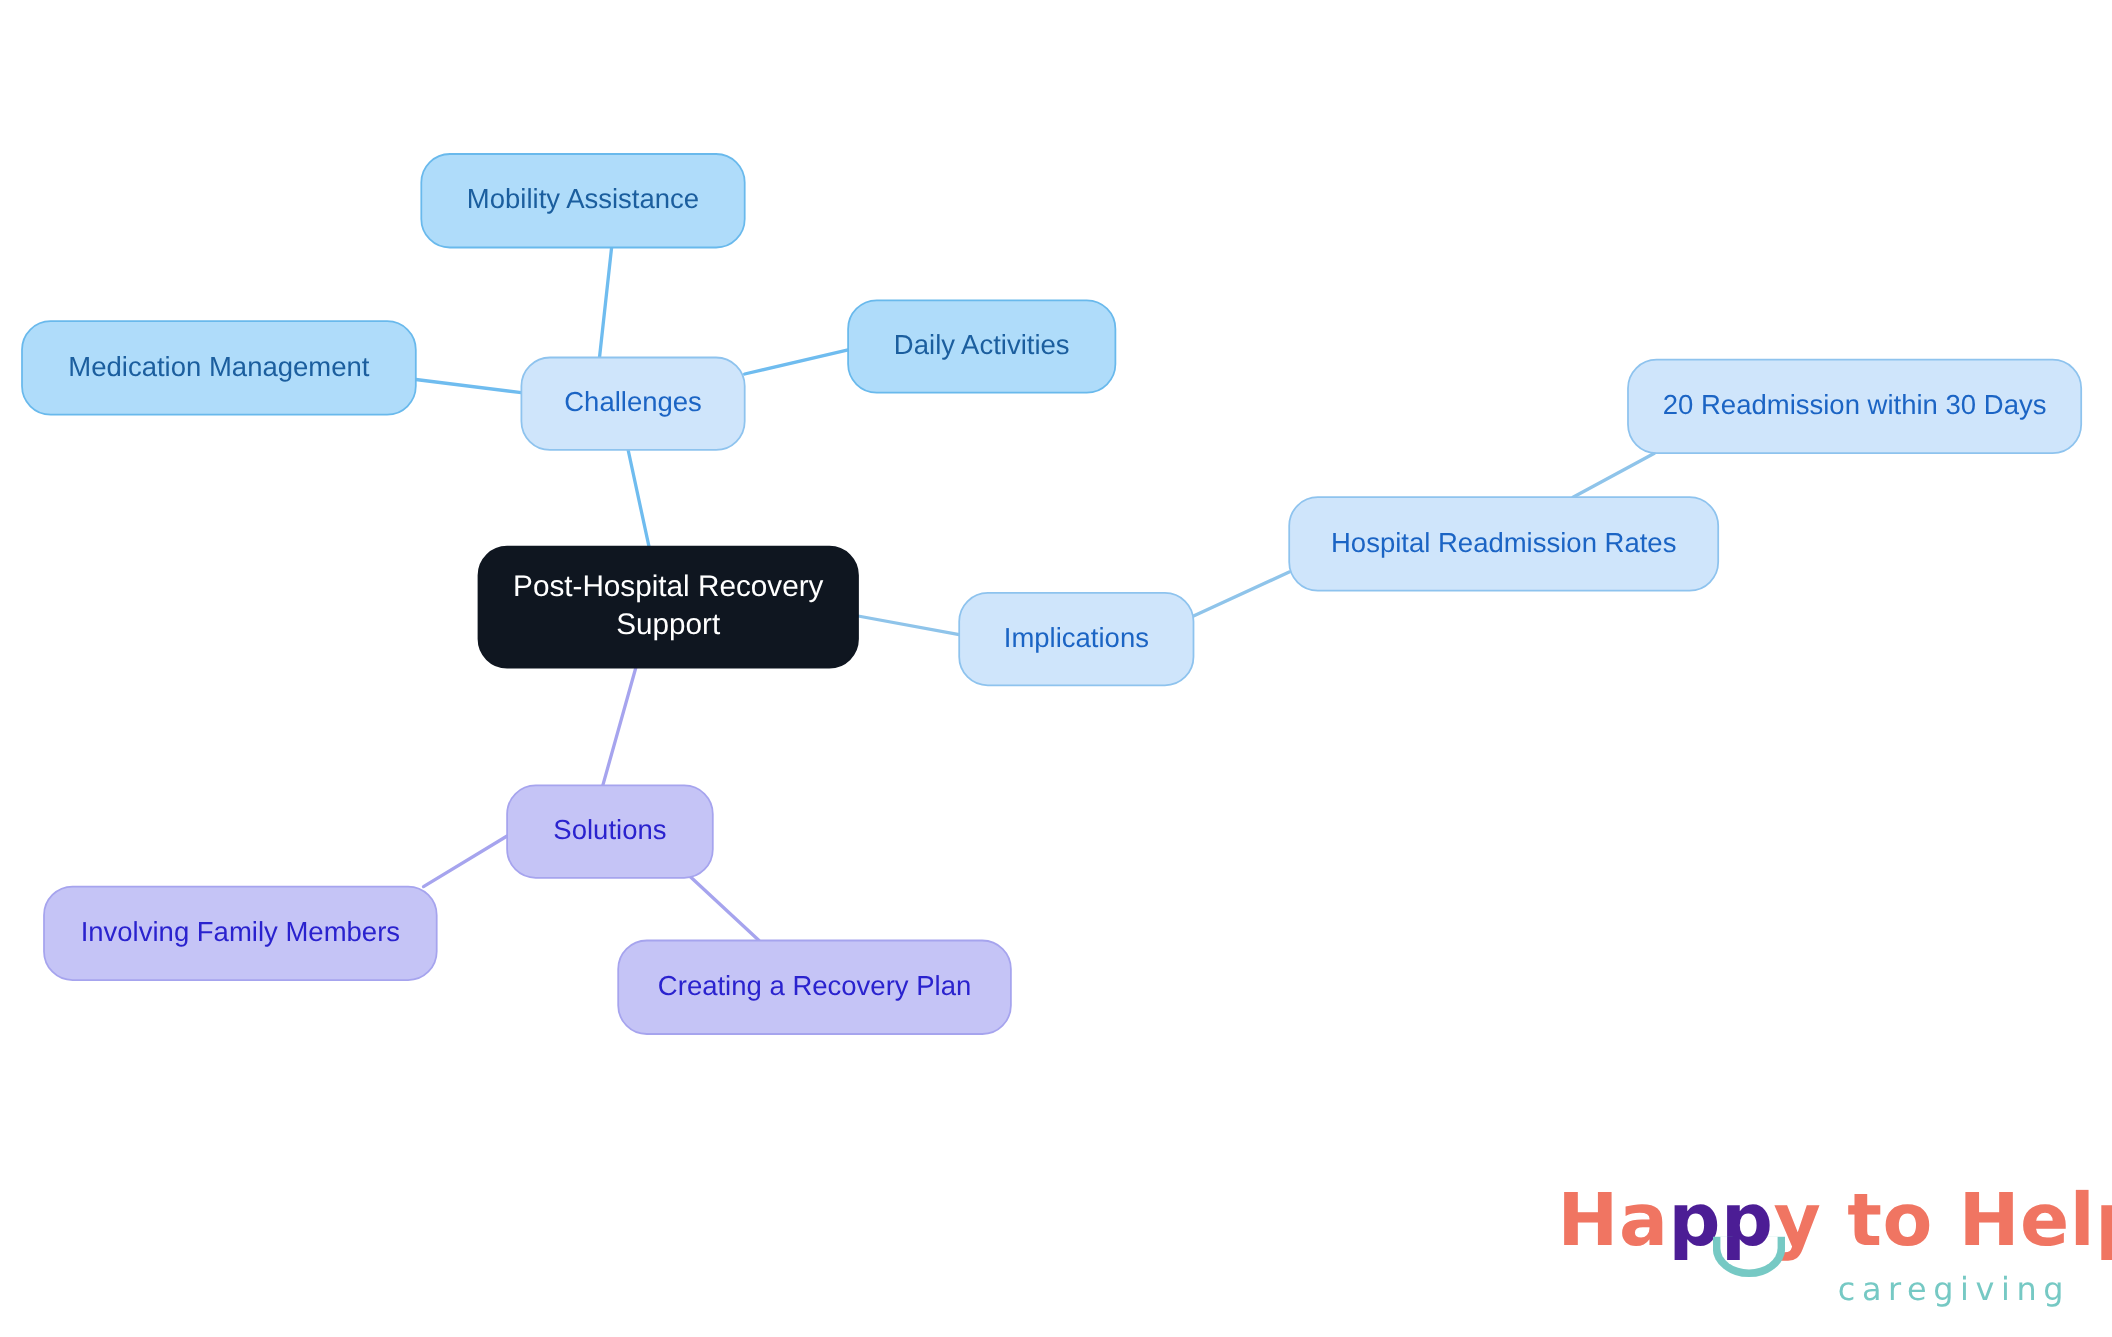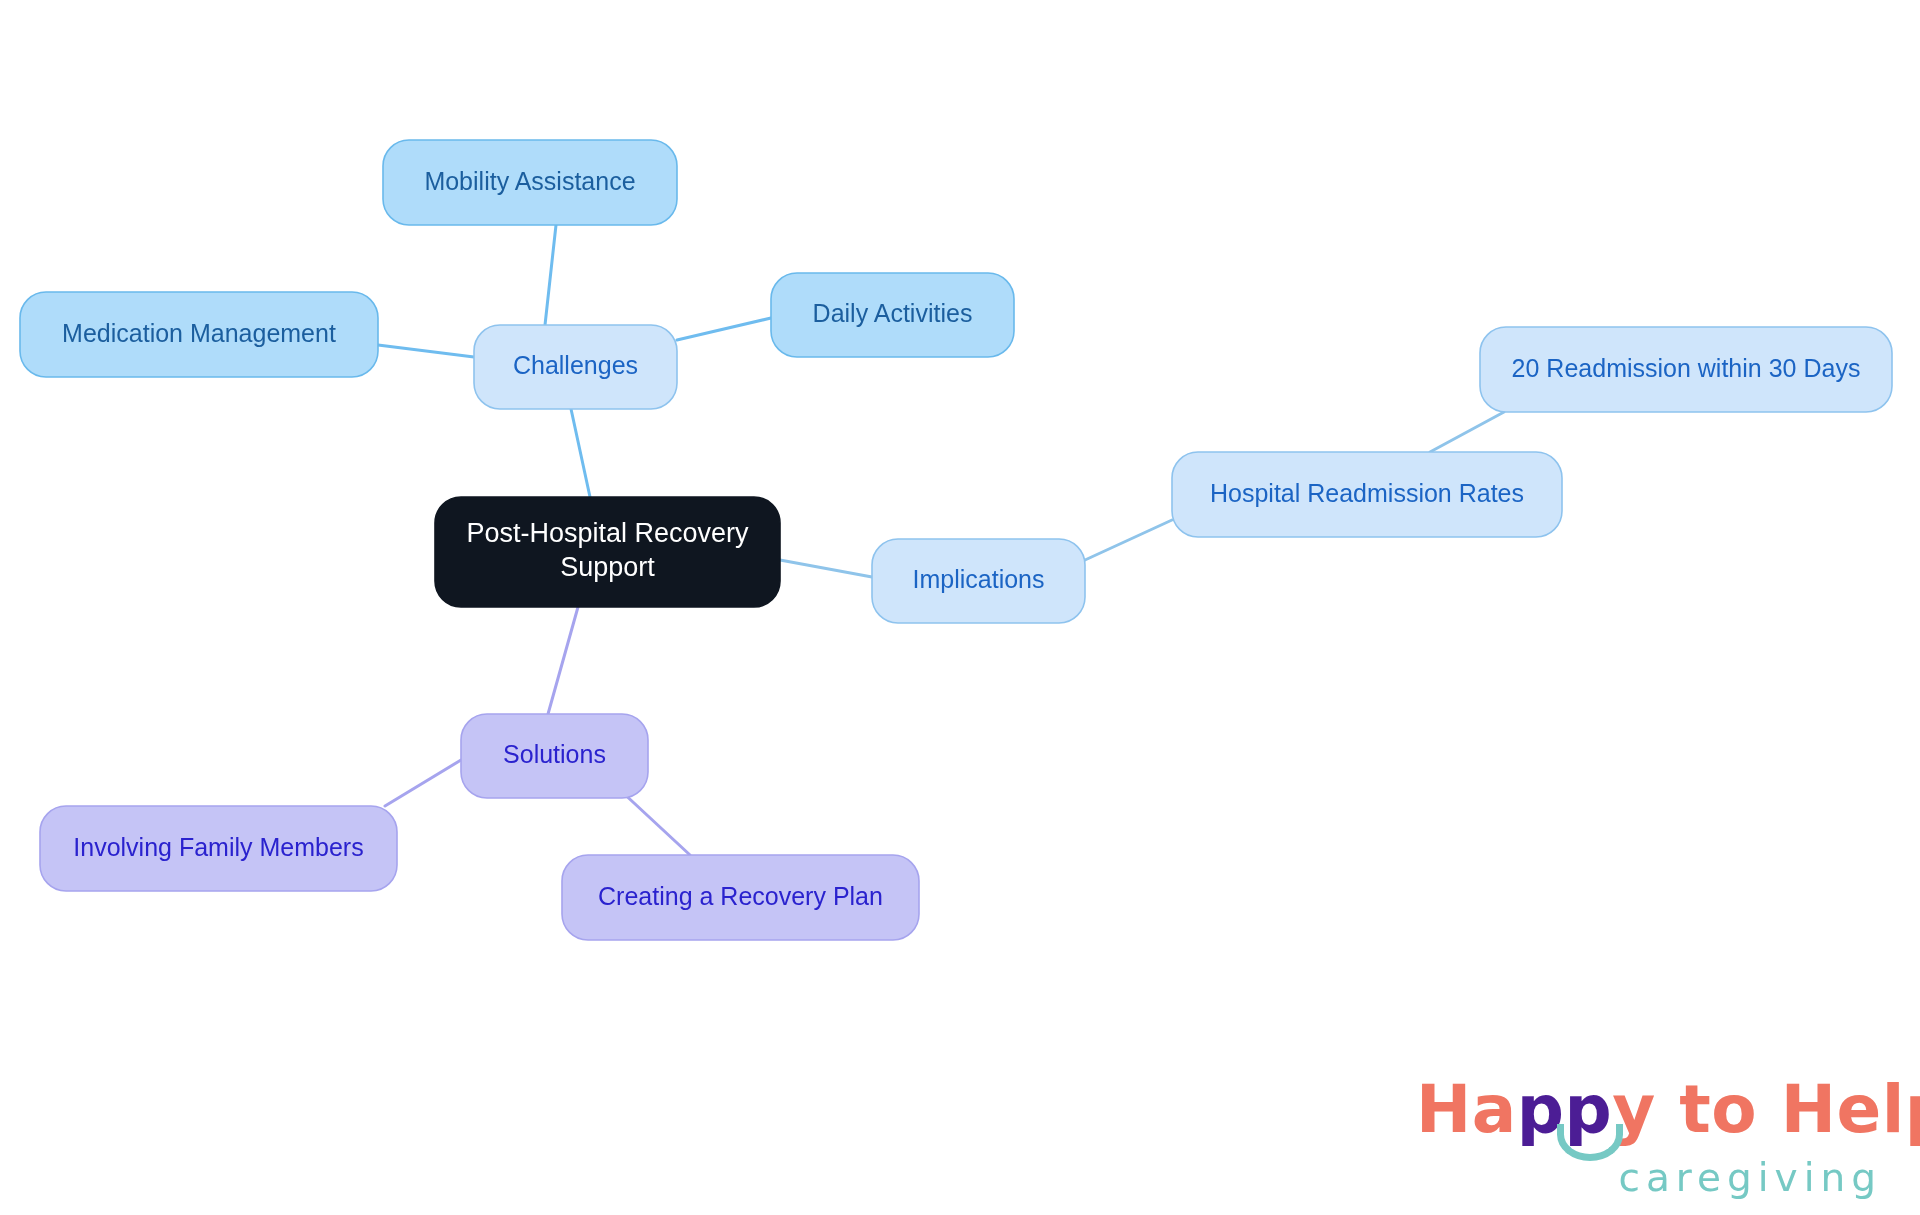--- a/index.html
+++ b/index.html
@@ -66,21 +66,21 @@
     width: 52px;
     height: 30px;
     border: 7px solid #76C9C4;
     border-top: none;
     border-bottom-left-radius: 40px 32px;
     border-bottom-right-radius: 40px 32px;
   }
   .logo-tagline {
     display: block;
     font-family: "DejaVu Sans", sans-serif;
-    font-size: 39px;
+    font-size: 29px;
     letter-spacing: 6px;
     color: #76C9C4;
     margin-top: 6px;
     margin-right: 4px;
   }
 </style>
 </head>
 <body style="background: rgb(255, 255, 255);">
 
 <svg id="mindmap-canvas" viewBox="0 0 1920 1215">

